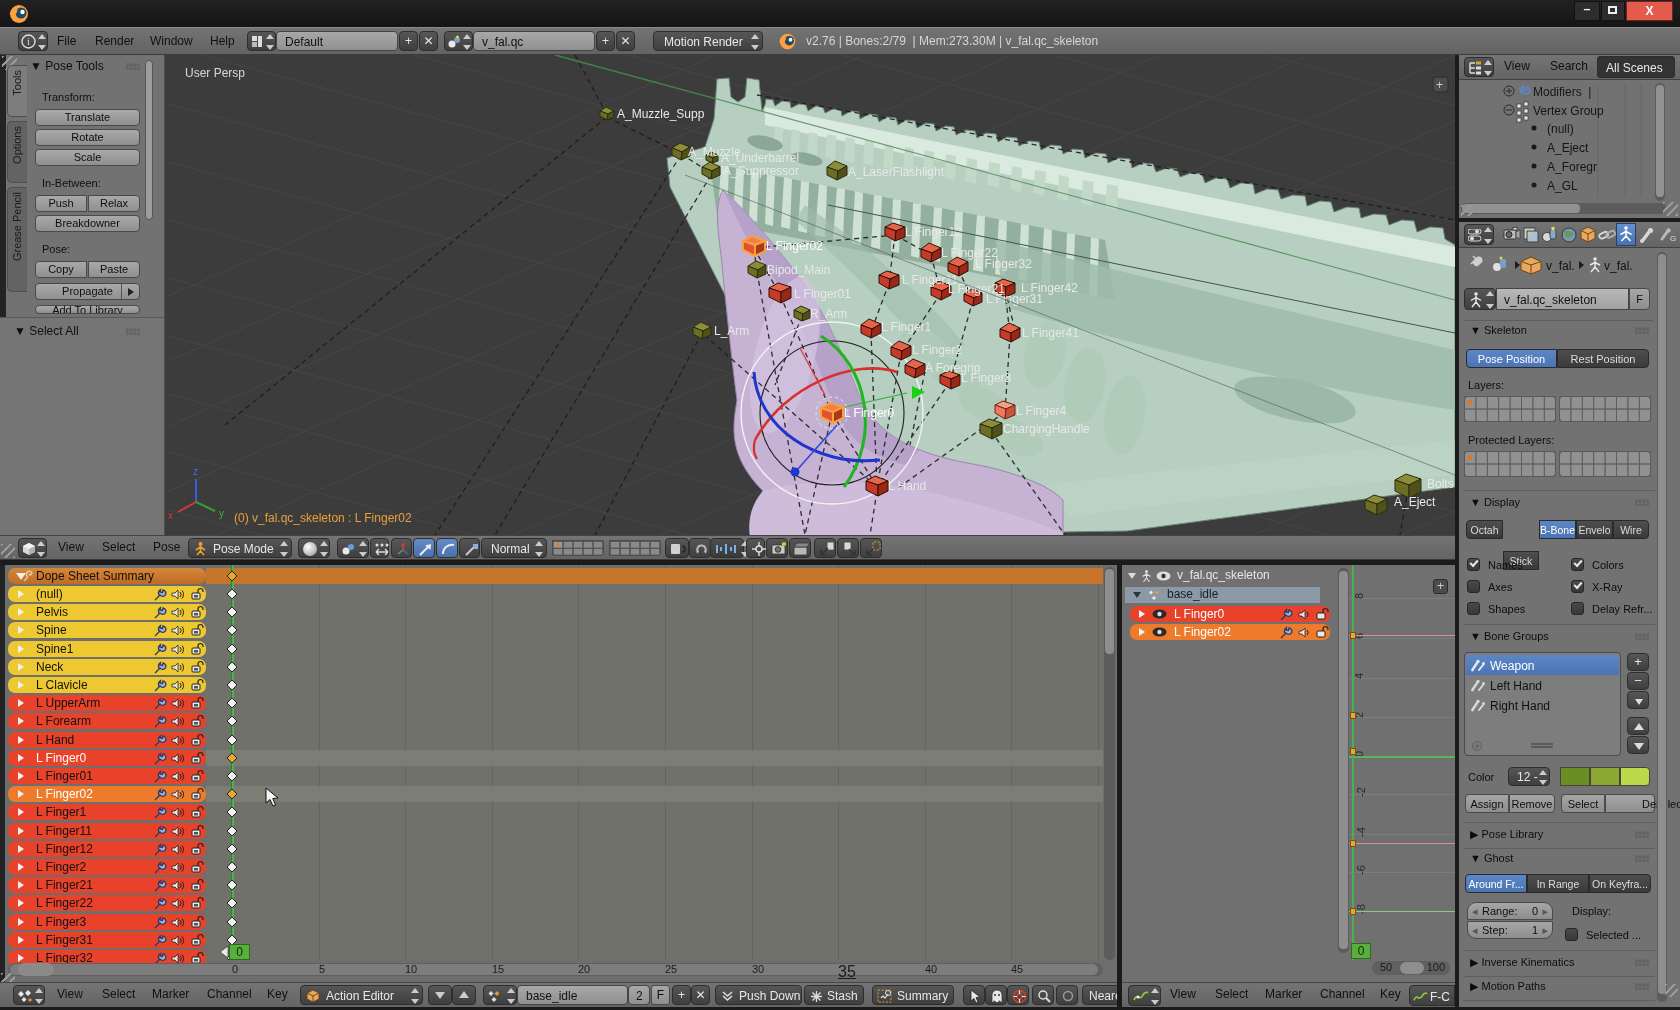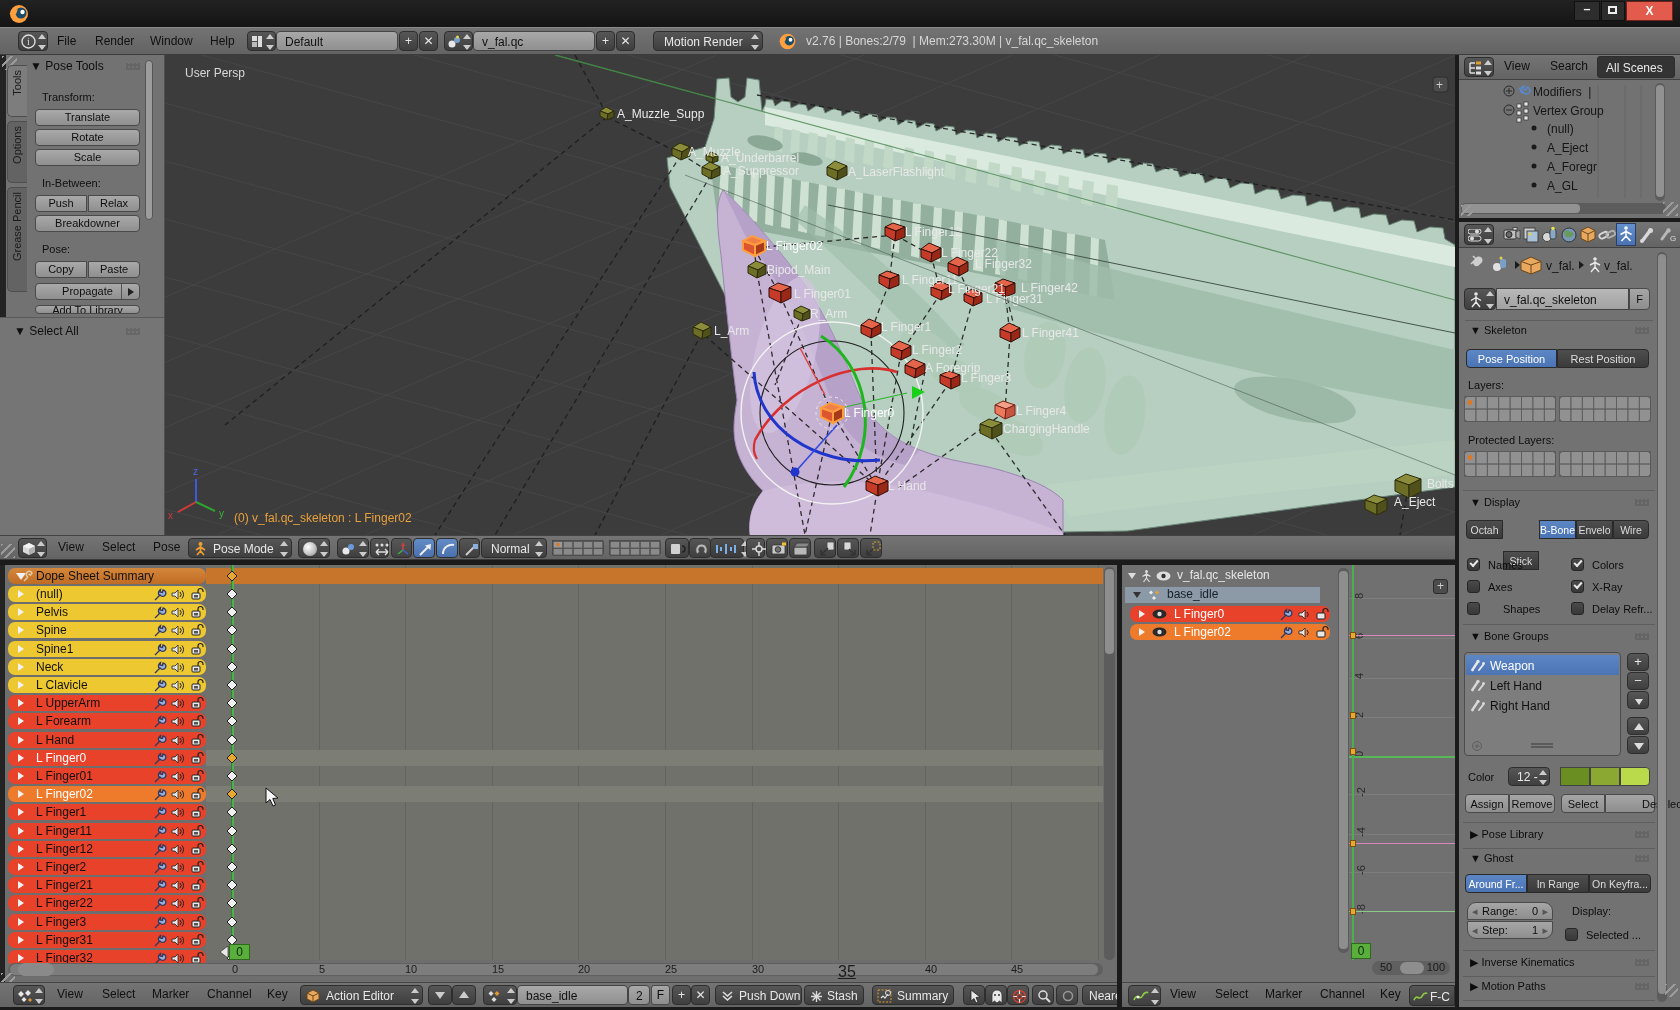--- a/index.html
+++ b/index.html
@@ -700,21 +700,21 @@
       <div class="seg segd" style="left:154px;top:298px;width:36px;border-radius:0 4px 4px 0;font-size:10.5px;">Wire</div>
       <div class="chk on" style="left:8px;top:336px;"></div>
       <div class="ptext" style="left:29px;top:337px;">Names</div>
       <div class="chk on" style="left:112px;top:336px;"></div>
       <div class="ptext" style="left:133px;top:337px;">Colors</div>
       <div class="chk" style="left:8px;top:358px;"></div>
       <div class="ptext" style="left:29px;top:359px;">Axes</div>
       <div class="chk on" style="left:112px;top:358px;"></div>
       <div class="ptext" style="left:133px;top:359px;">X-Ray</div>
       <div class="chk" style="left:8px;top:380px;"></div>
-      <div class="ptext" style="left:44px;top:381px;">Shapes</div>
+      <div class="ptext" style="left:29px;top:381px;">Shapes</div>
       <div class="chk" style="left:112px;top:380px;"></div>
       <div class="ptext" style="left:133px;top:381px;">Delay Refr...</div>
       <div class="abs" style="left:4px;top:402px;width:192px;border-top:1px solid #5e5e5e;"></div>
       <div class="ptext" style="left:11px;top:408px;">▼ Bone Groups</div>
       <div class="dots" style="left:176px;top:411px;"></div>
       <div class="abs" style="left:5px;top:430px;width:157px;height:104px;background:#7d7d7d;border:1px solid #4c4c4c;border-radius:4px;"></div>
       <div class="abs" style="left:7px;top:433px;width:153px;height:20px;background:linear-gradient(#5d86c5,#4a74b4);"></div>
       <svg class="abs" style="left:11px;top:436px" width="16" height="15" viewBox="0 0 16 15">
         <path d="M3 11 L7 5" stroke="#e8e8e8" stroke-width="2.4" stroke-linecap="round"></path>
         <circle cx="8" cy="3.5" r="1.7" fill="#e8e8e8"></circle>

